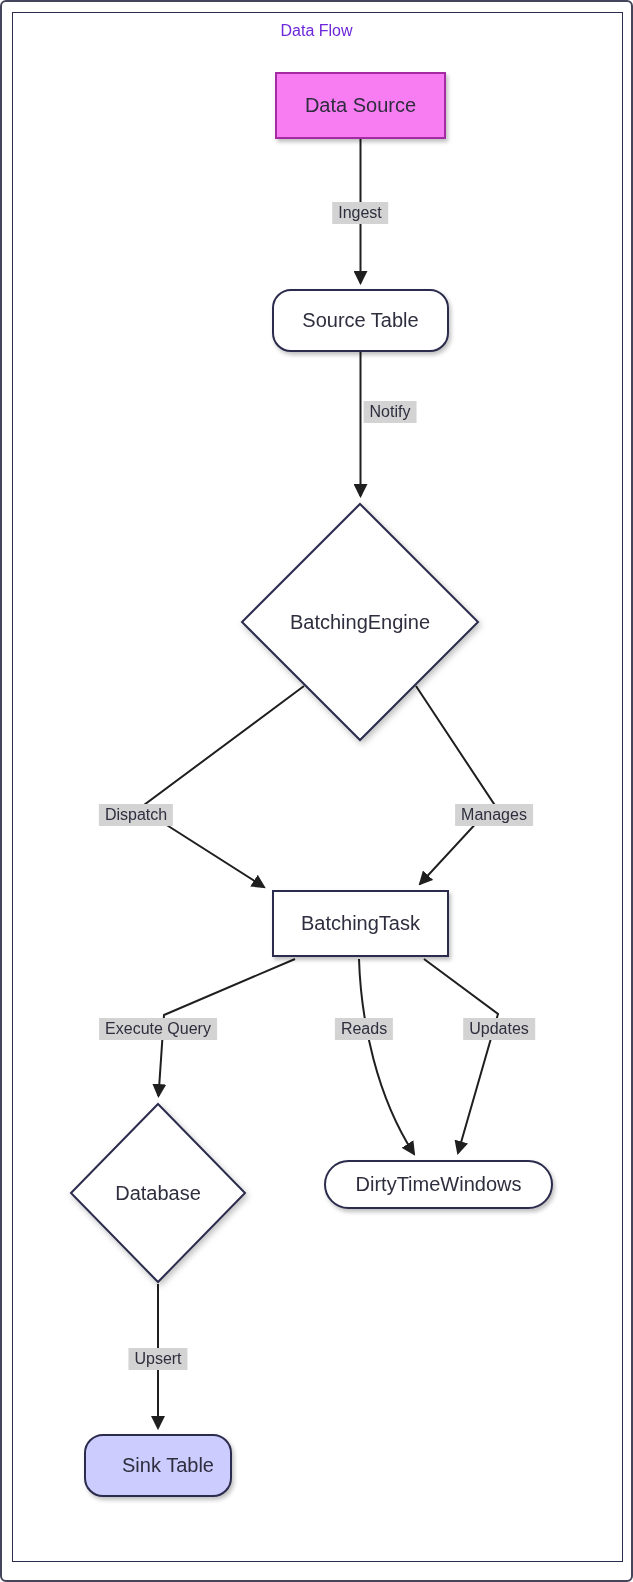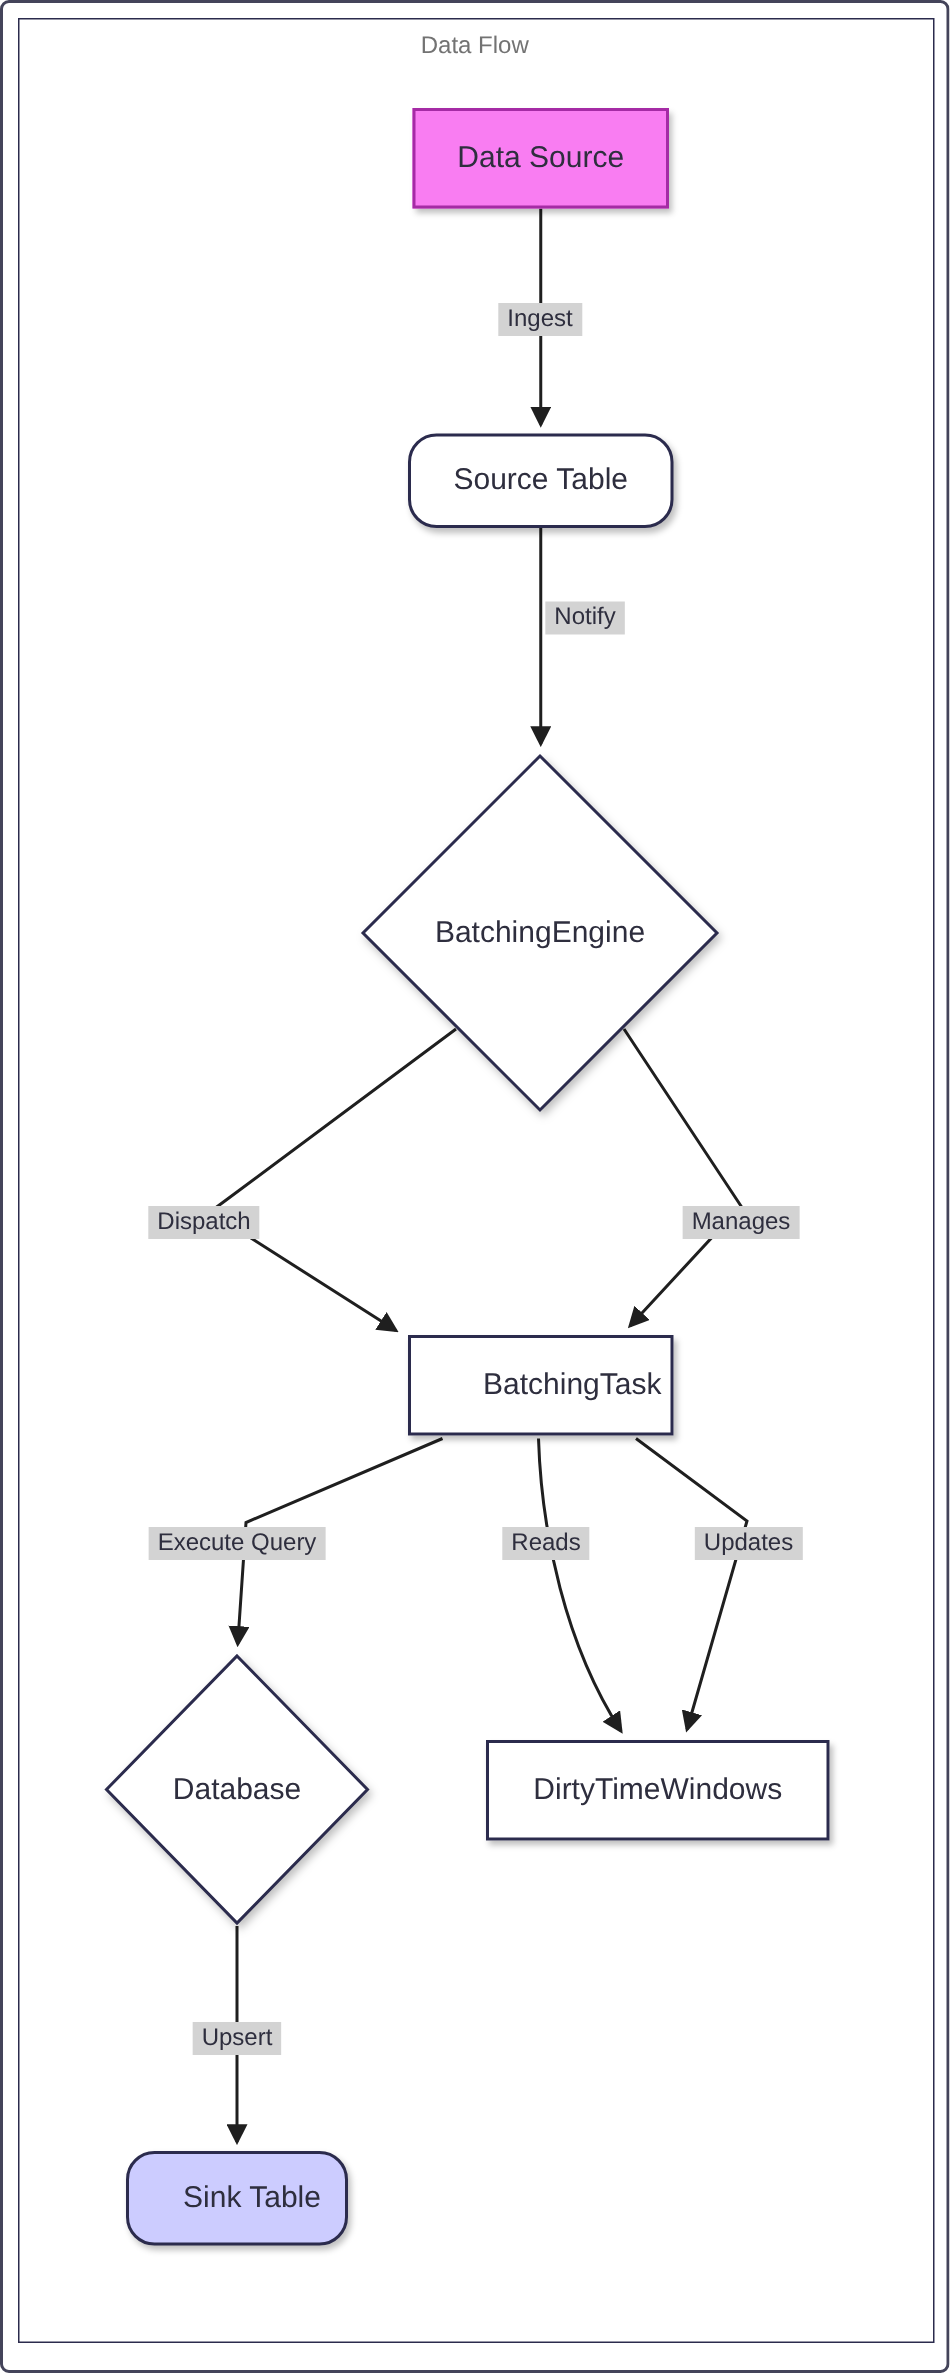--- a/index.html
+++ b/index.html
@@ -29,21 +29,21 @@
     border:1px solid var(--node-stroke);
     box-sizing:border-box;
     background:transparent;
   }
   .diagram-title{
     position:absolute;
     left:0;right:0;top:20px;
     text-align:center;
     font-size:16px;
     font-weight:400;
-    color:#737373;
+    color:#6d28d9;
   }
   .edges-layer{
     position:absolute;left:0;top:0;width:633px;height:1582px;
   }
   .edge-path{
     fill:none;
     stroke:var(--edge-color);
     stroke-width:2px;
   }
   .arrow-head{fill:var(--edge-color);}
@@ -66,23 +66,23 @@
   }
   .diamond-svg polygon{
     fill:#fff;
     stroke:var(--node-stroke);
     stroke-width:2px;
   }
   .node-label{position:relative;z-index:2;padding:0 6px;}
   #n-data-source{left:273px;top:70px;width:171px;height:67px;background:var(--data-source-fill);border-color:var(--data-source-stroke);}
   #n-source-table{left:270px;top:287px;width:177px;height:63px;border-radius:19px;}
   #n-batching-engine{left:238px;top:500px;width:240px;height:240px;}
-  #n-batching-task{left:270px;top:888px;width:177px;height:67px;justify-content:flex-end;}
+  #n-batching-task{left:270px;top:888px;width:177px;height:67px;}
   #n-database{left:67px;top:1100px;width:178px;height:182px;}
-  #n-dirty{left:322px;top:1158px;width:229px;height:67px;}
+  #n-dirty{left:322px;top:1158px;width:229px;height:49px;border-radius:26px;}
   #n-sink{left:82px;top:1432px;width:148px;height:63px;border-radius:19px;background:var(--sink-fill);padding-left:20px;}
   .edge-label{
     position:absolute;
     transform:translate(-50%,-50%);
     background:var(--label-bg);
     color:var(--text-color);
     font-size:16px;
     padding:2px 6px;
     white-space:nowrap;
     z-index:3;

